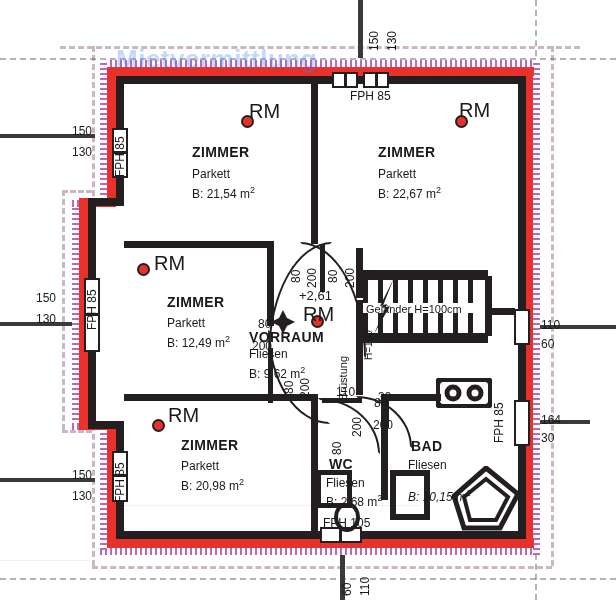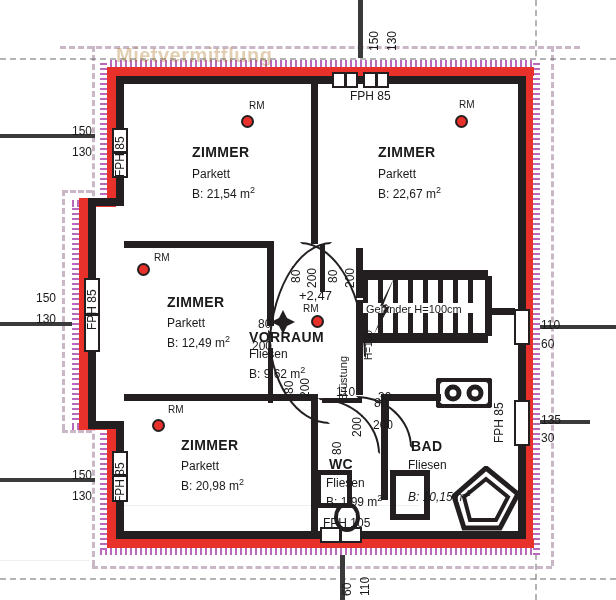--- a/index.html
+++ b/index.html
@@ -26,38 +26,38 @@
   .dash-h{height:0;border-top:3px dashed #c9b6c6;}
   .dash-v{width:0;border-left:3px dashed #c9b6c6;}
   .dash-h-dark{height:0;border-top:2px dashed #6b6b6b;}
   .dash-v-dark{width:0;border-left:2px dashed #6b6b6b;}
 
   
   .t{position:absolute;white-space:nowrap;color:#1a1a1a;}
   .room-name{font-size:14px;font-weight:bold;letter-spacing:.4px;}
   .room-sub{font-size:12px;}
   .room-area{font-size:12px;}
-  .rm-label{font-size:10px;}
+  .rm-label{font-size:20px;}
   .dim{font-size:12px;color:#1a1a1a;}
   .dim-v{font-size:12px;color:#1a1a1a;transform-origin:0 0;transform:rotate(-90deg);}
   .fph{font-size:12px;color:#1a1a1a;}
   .fph-v{font-size:12px;color:#1a1a1a;transform-origin:0 0;transform:rotate(-90deg);}
   .small-v{font-size:10px;color:#1a1a1a;transform-origin:0 0;transform:rotate(-90deg);}
   .elev{font-size:13px;}
   .sup{font-size:9px;vertical-align:super;}
 
   
   .rm-dot{position:absolute;width:13px;height:13px;border-radius:50%;
           background:#e8312b;border:2px solid #231f20;box-sizing:border-box;}
 
   
   .arc{position:absolute;border:2px solid #231f20;border-radius:50%;}
 
   
-  .watermark{position:absolute;font-size:20px;font-weight:bold;color:#a16207;opacity:.30;letter-spacing:.5px;}
+  .watermark{position:absolute;font-size:26px;font-weight:bold;color:#3b82f6;opacity:.30;letter-spacing:.5px;}
 
   
   .scanline{position:absolute;height:1px;background:rgba(0,0,0,0.06);}
 </style>
 </head>
 <body>
 
 <div id="plan">
 
   <div class="ab dash-h" style="left:60px;top:46px;width:520px;"></div>
@@ -213,21 +213,21 @@
 
   <div class="ab wall" style="left:268px;top:244px;width:5px;height:50px;"></div>
   <div class="ab wall" style="left:320px;top:244px;width:5px;height:48px;"></div>
   <div class="ab wall" style="left:268px;top:348px;width:5px;height:55px;"></div>
   <div class="ab wall" style="left:322px;top:398px;width:40px;height:5px;"></div>
   <div class="ab wall" style="left:384px;top:396px;width:5px;height:32px;"></div>
 
   <svg class="ab" style="left:271px;top:310px;width:24px;height:24px;" viewBox="0 0 24 24">
     <polygon points="12,0 16,8 24,12 16,16 12,24 8,16 0,12 8,8" fill="#231f20"></polygon>
   </svg>
-  <div class="t elev" style="left:299px;top:288px;">+2,47</div>
+  <div class="t elev" style="left:299px;top:288px;">+2,61</div>
 
   <div class="rm-dot" style="left:241px;top:115px;"></div>
   <div class="t rm-label" style="left:249px;top:100px;">RM</div>
 
   <div class="rm-dot" style="left:455px;top:115px;"></div>
   <div class="t rm-label" style="left:459px;top:99px;">RM</div>
 
   <div class="rm-dot" style="left:137px;top:263px;"></div>
   <div class="t rm-label" style="left:154px;top:252px;">RM</div>
 
@@ -263,21 +263,21 @@
 
   <div class="t room-name" style="left:249px;top:329px;">VORRAUM</div>
   <div class="t room-sub" style="left:249px;top:347px;">Fliesen</div>
   <div class="t room-area" style="left:249px;top:365px;">
     <span>B: 9,62 m</span><span class="sup">2</span>
   </div>
 
   <div class="t room-name" style="left:329px;top:456px;">WC</div>
   <div class="t room-sub" style="left:326px;top:476px;">Fliesen</div>
   <div class="t room-area" style="left:326px;top:493px;">
-    <span>B: 1,99 m</span><span class="sup">2</span>
+    <span>B: 2,68 m</span><span class="sup">2</span>
   </div>
 
   <div class="t room-name" style="left:411px;top:438px;">BAD</div>
   <div class="t room-sub" style="left:408px;top:458px;">Fliesen</div>
   <div class="t room-area" style="left:408px;top:488px;font-style:italic;">
     <span>B: 10,15 m</span><span class="sup">2</span>
   </div>
 
   <div class="t fph" style="left:350px;top:89px;">FPH 85</div>
   <div class="t fph-v" style="left:113px;top:177px;">FPH 85</div>
@@ -294,21 +294,21 @@
 
   <div class="t dim" style="left:36px;top:291px;">150</div>
   <div class="t dim" style="left:36px;top:312px;">130</div>
 
   <div class="t dim" style="left:72px;top:468px;">150</div>
   <div class="t dim" style="left:72px;top:489px;">130</div>
 
   <div class="t dim" style="left:541px;top:318px;">110</div>
   <div class="t dim" style="left:541px;top:337px;">60</div>
 
-  <div class="t dim" style="left:541px;top:413px;">135</div>
+  <div class="t dim" style="left:541px;top:413px;">164</div>
   <div class="t dim" style="left:541px;top:431px;">30</div>
 
   <div class="t dim-v" style="left:340px;top:596px;">60</div>
   <div class="t dim-v" style="left:358px;top:596px;">110</div>
 
   <div class="t dim-v" style="left:289px;top:283px;">80</div>
   <div class="t dim-v" style="left:305px;top:288px;">200</div>
 
   <div class="t dim-v" style="left:326px;top:283px;">80</div>
   <div class="t dim-v" style="left:343px;top:288px;">200</div>

